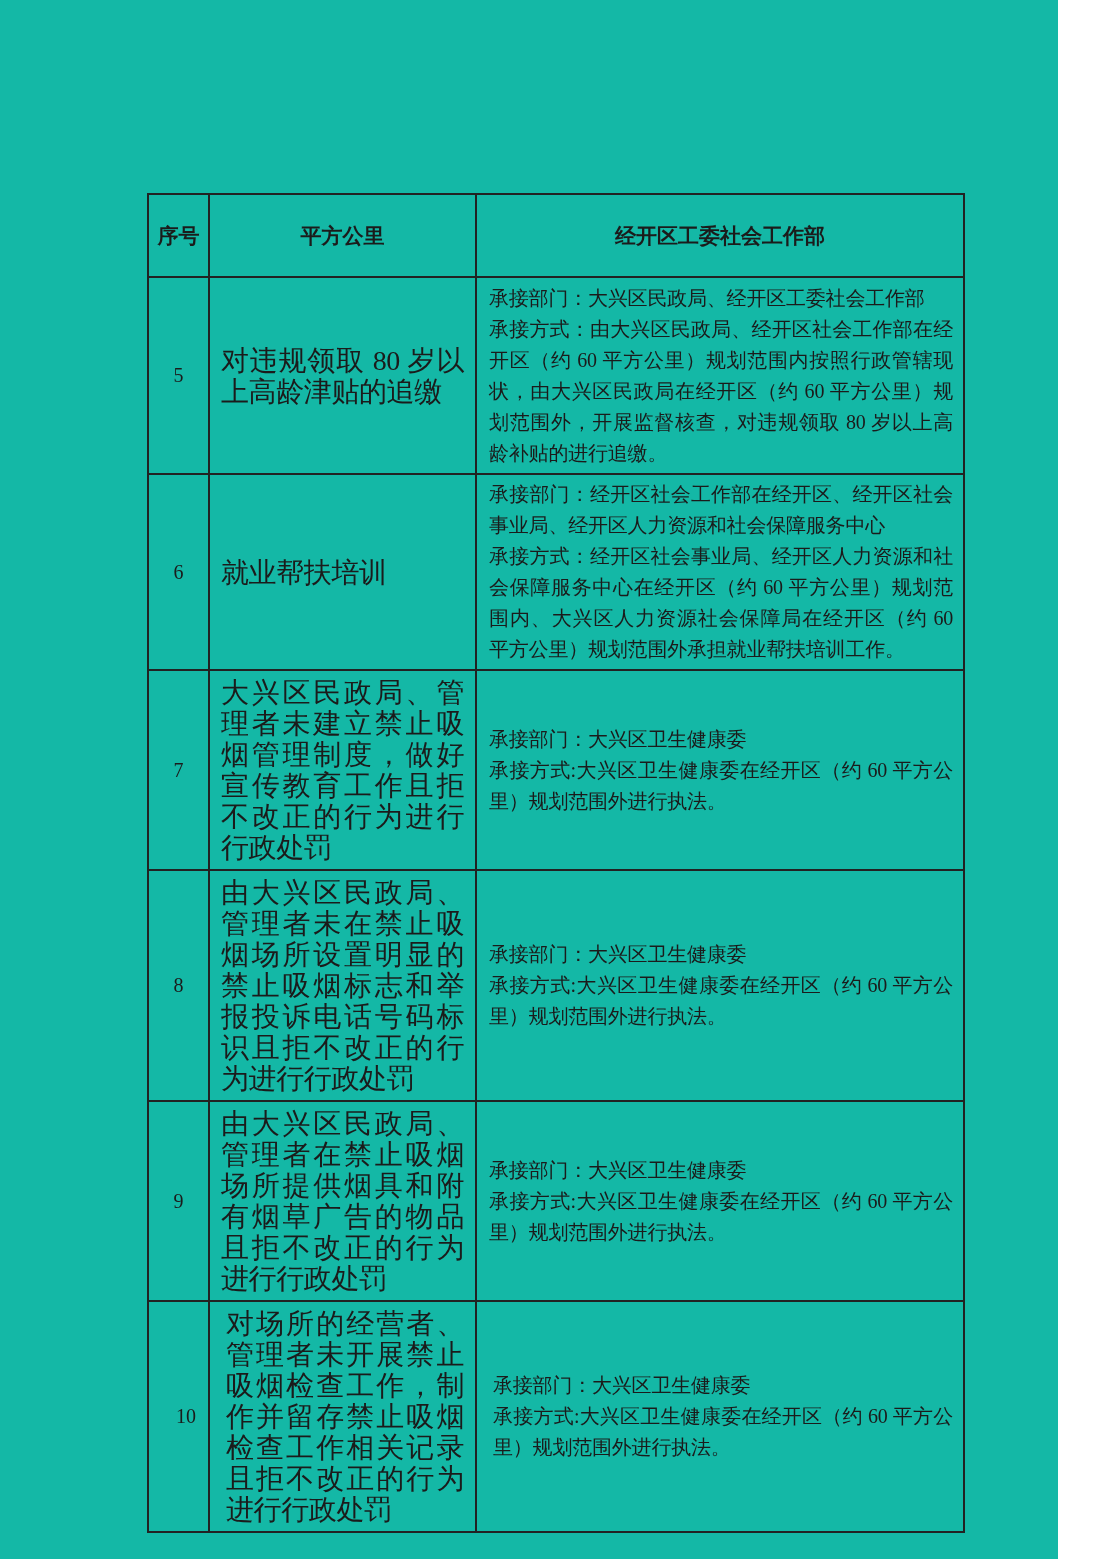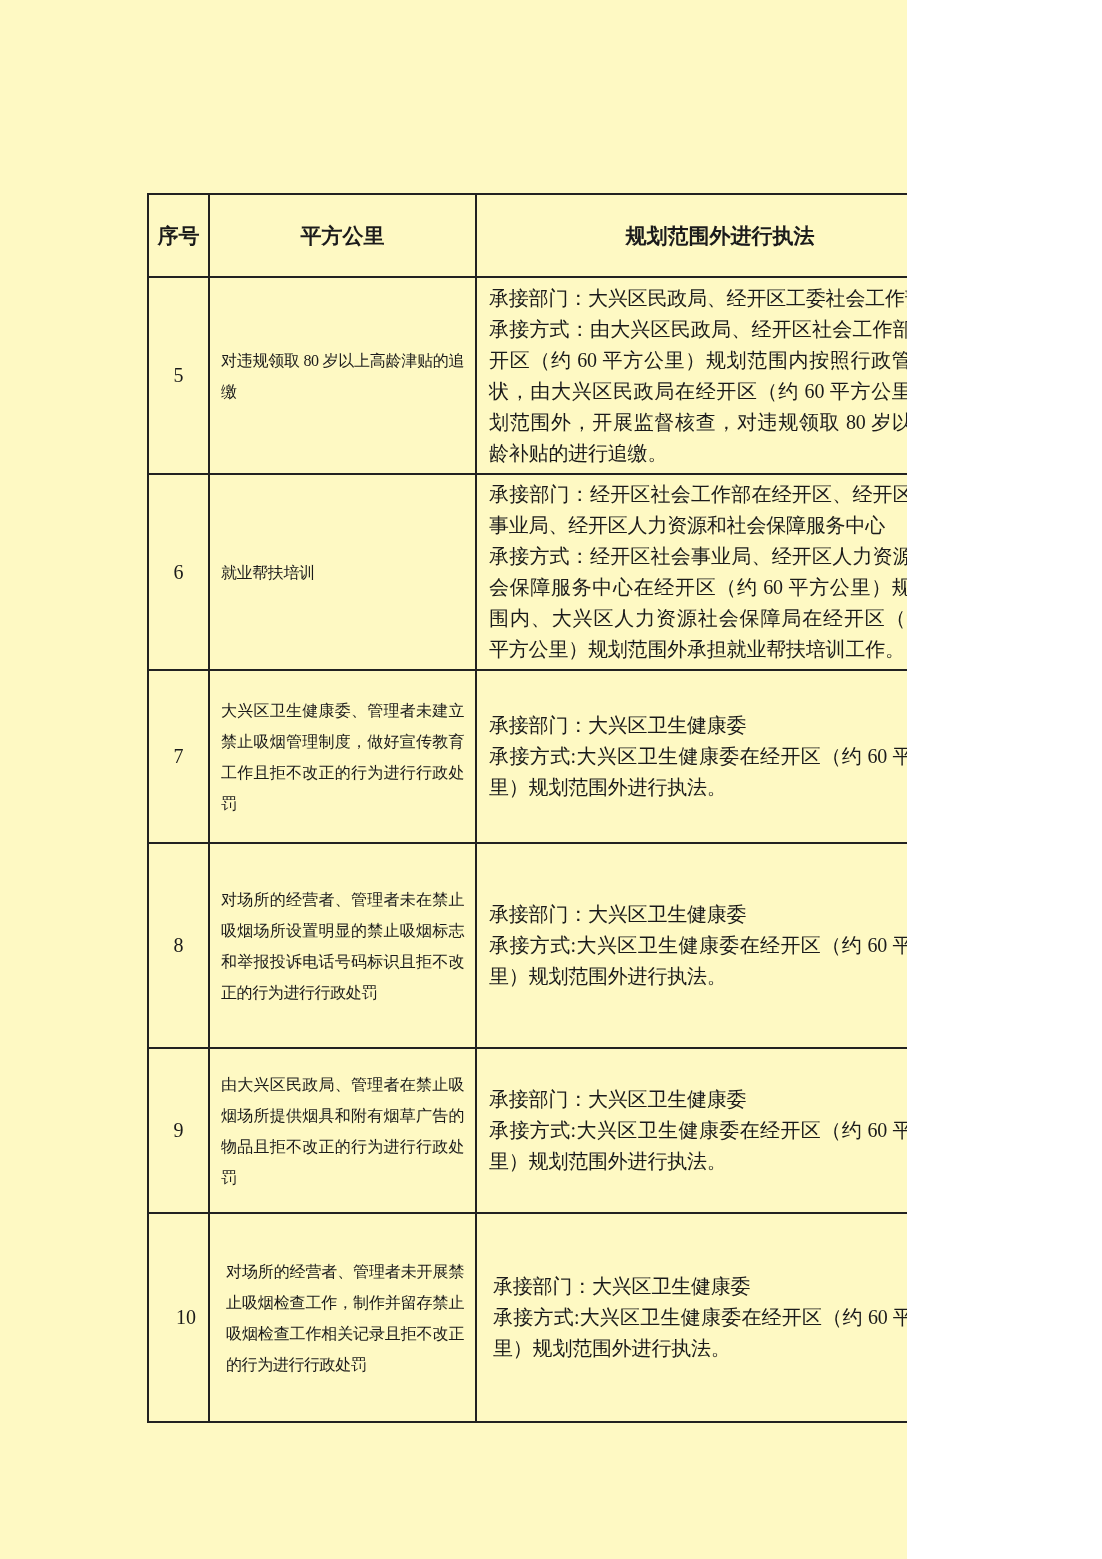--- a/index.html
+++ b/index.html
@@ -7,23 +7,23 @@
     padding: 0;
     background: #ffffff;
     width: 1102px;
     height: 1559px;
     position: relative;
     font-family: "Liberation Serif", "DejaVu Serif", serif;
     color: #1b1b1b;
   }
   .page {
     position: relative;
-    width: 907px;
+    width: 1058px;
     height: 1559px;
-    background: #fef9c3;
+    background: #14b8a6;
     overflow: hidden;
   }
   table.doc-table {
     position: absolute;
     left: 147px;
     top: 193px;
     border-collapse: collapse;
     table-layout: fixed;
     width: 816px;
   }
@@ -41,21 +41,21 @@
     font-size: 21px;
     text-align: center;
     height: 79px;
   }
   td.cell-no {
     text-align: center;
     font-size: 20px;
   }
   td.cell-item {
     padding: 6px 11px;
-    font-size: 16px;
+    font-size: 28px;
     line-height: 31px;
     text-align: justify;
     letter-spacing: -0.4px;
   }
   td.cell-desc {
     padding: 4px 10px 4px 12px;
     font-size: 20px;
     line-height: 31px;
     text-align: justify;
     letter-spacing: -0.2px;
@@ -86,21 +86,21 @@
   <table class="doc-table">
     <colgroup>
         <col class="c1">
         <col class="c2">
         <col class="c3">
       </colgroup>
     <thead>
       <tr>
         <th>序号</th>
         <th>平方公里</th>
-        <th>规划范围外进行执法</th>
+        <th>经开区工委社会工作部</th>
       </tr>
     </thead>
     <tbody>
       <tr class="r0">
         <td class="cell-no">5</td>
         <td class="cell-item">对违规领取 80 岁以上高龄津贴的追缴</td>
         <td class="cell-desc">
           <div>承接部门：大兴区民政局、经开区工委社会工作部</div>
           <div>承接方式：由大兴区民政局、经开区社会工作部在经开区（约 60 平方公里）规划范围内按照行政管辖现状，由大兴区民政局在经开区（约 60 平方公里）规划范围外，开展监督核查，对违规领取 80 岁以上高龄补贴的进行追缴。</div>
         </td>
@@ -108,29 +108,29 @@
       <tr class="r1">
         <td class="cell-no">6</td>
         <td class="cell-item">就业帮扶培训</td>
         <td class="cell-desc">
           <div>承接部门：经开区社会工作部在经开区、经开区社会事业局、经开区人力资源和社会保障服务中心</div>
           <div>承接方式：经开区社会事业局、经开区人力资源和社会保障服务中心在经开区（约 60 平方公里）规划范围内、大兴区人力资源社会保障局在经开区（约 60 平方公里）规划范围外承担就业帮扶培训工作。</div>
         </td>
       </tr>
       <tr class="r2">
         <td class="cell-no">7</td>
-        <td class="cell-item">大兴区卫生健康委、管理者未建立禁止吸烟管理制度，做好宣传教育工作且拒不改正的行为进行行政处罚</td>
+        <td class="cell-item">大兴区民政局、管理者未建立禁止吸烟管理制度，做好宣传教育工作且拒不改正的行为进行行政处罚</td>
         <td class="cell-desc">
           <div>承接部门：大兴区卫生健康委</div>
           <div>承接方式:大兴区卫生健康委在经开区（约 60 平方公里）规划范围外进行执法。</div>
         </td>
       </tr>
       <tr class="r3">
         <td class="cell-no">8</td>
-        <td class="cell-item">对场所的经营者、管理者未在禁止吸烟场所设置明显的禁止吸烟标志和举报投诉电话号码标识且拒不改正的行为进行行政处罚</td>
+        <td class="cell-item">由大兴区民政局、管理者未在禁止吸烟场所设置明显的禁止吸烟标志和举报投诉电话号码标识且拒不改正的行为进行行政处罚</td>
         <td class="cell-desc">
           <div>承接部门：大兴区卫生健康委</div>
           <div>承接方式:大兴区卫生健康委在经开区（约 60 平方公里）规划范围外进行执法。</div>
         </td>
       </tr>
       <tr class="r4">
         <td class="cell-no">9</td>
         <td class="cell-item">由大兴区民政局、管理者在禁止吸烟场所提供烟具和附有烟草广告的物品且拒不改正的行为进行行政处罚</td>
         <td class="cell-desc">
           <div>承接部门：大兴区卫生健康委</div>

